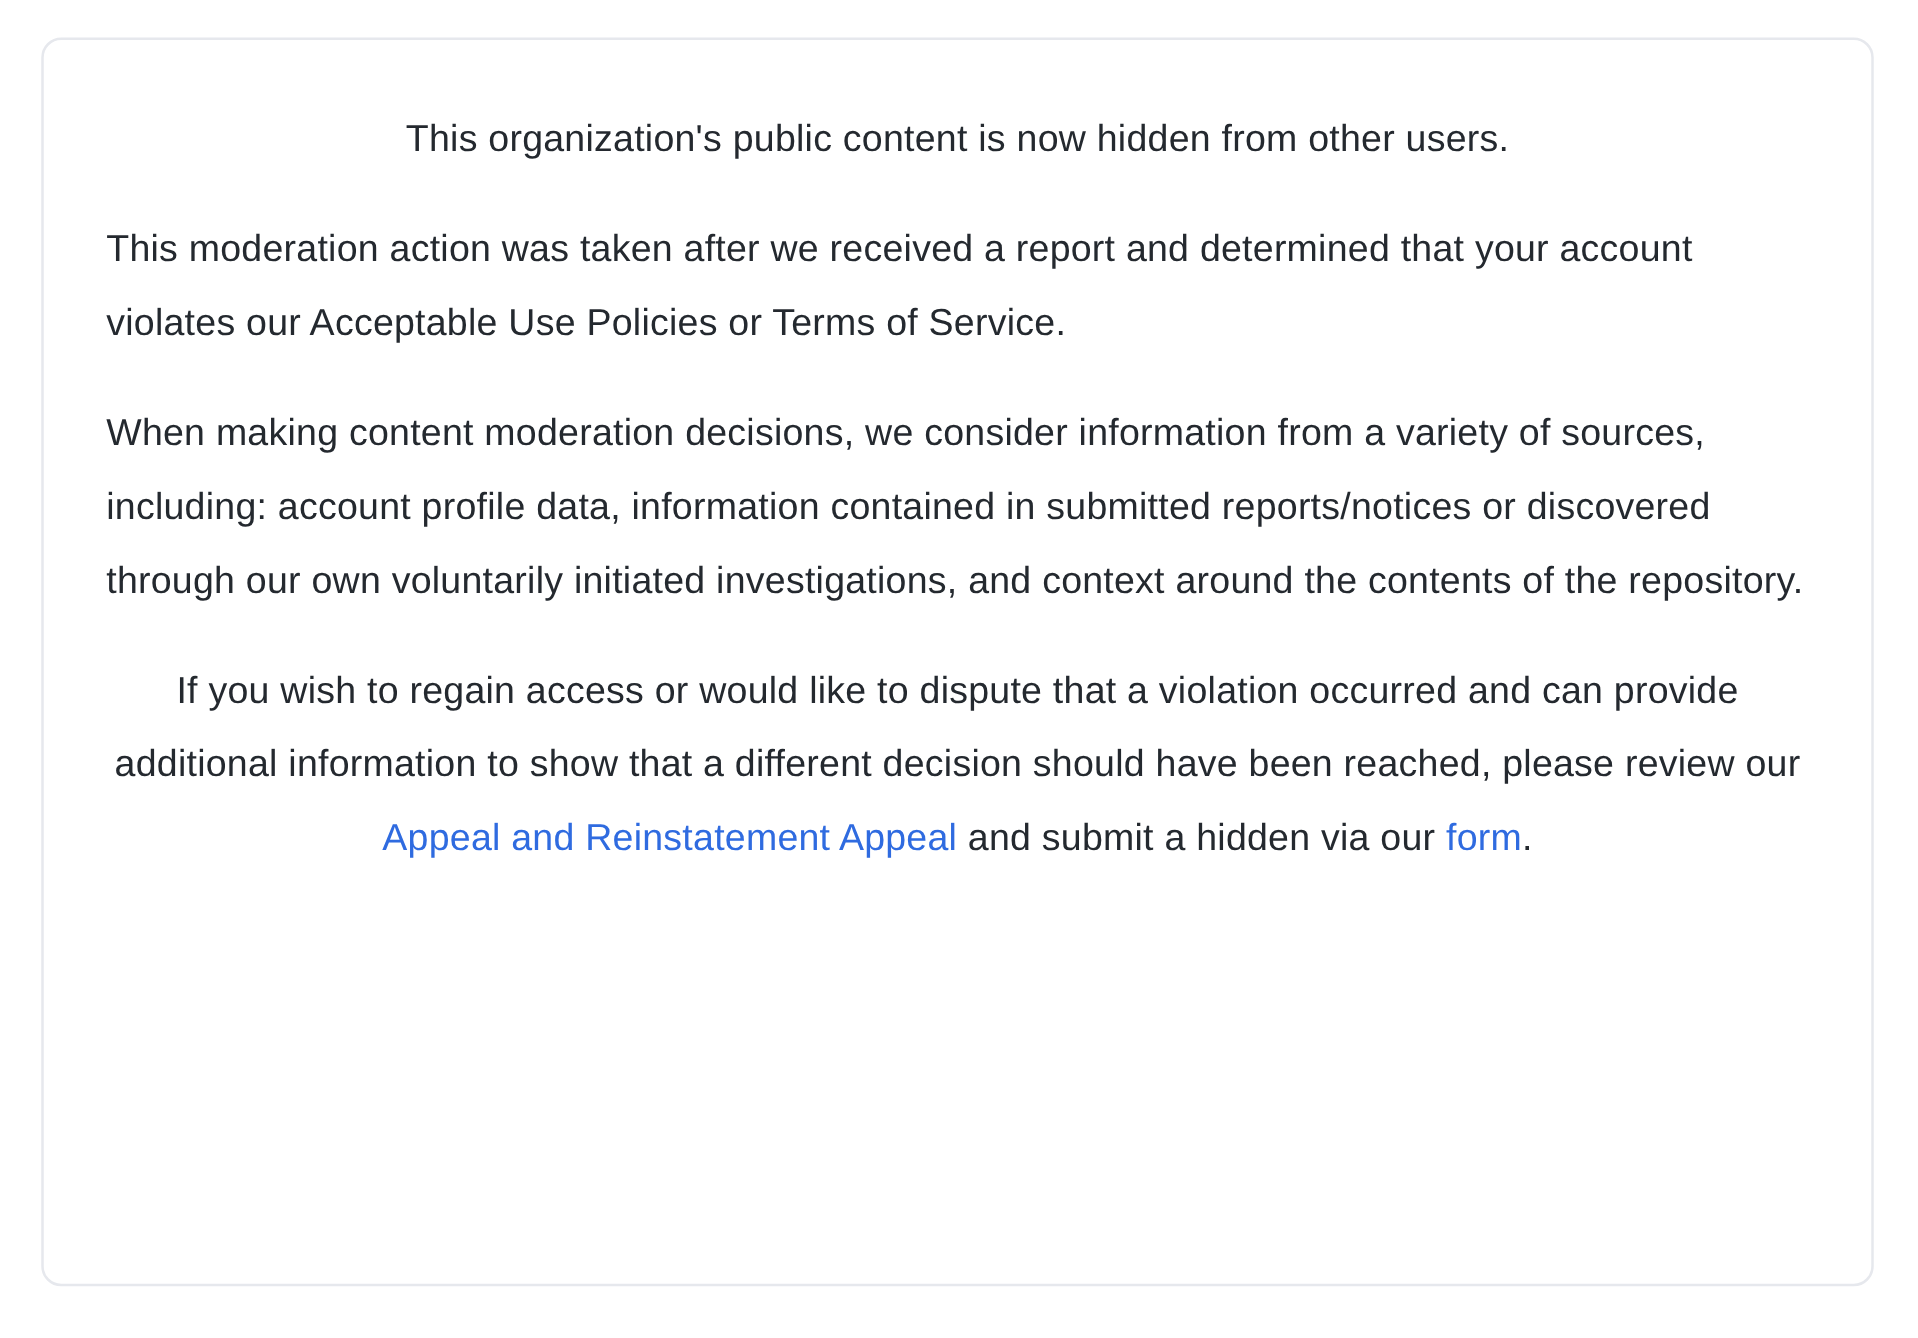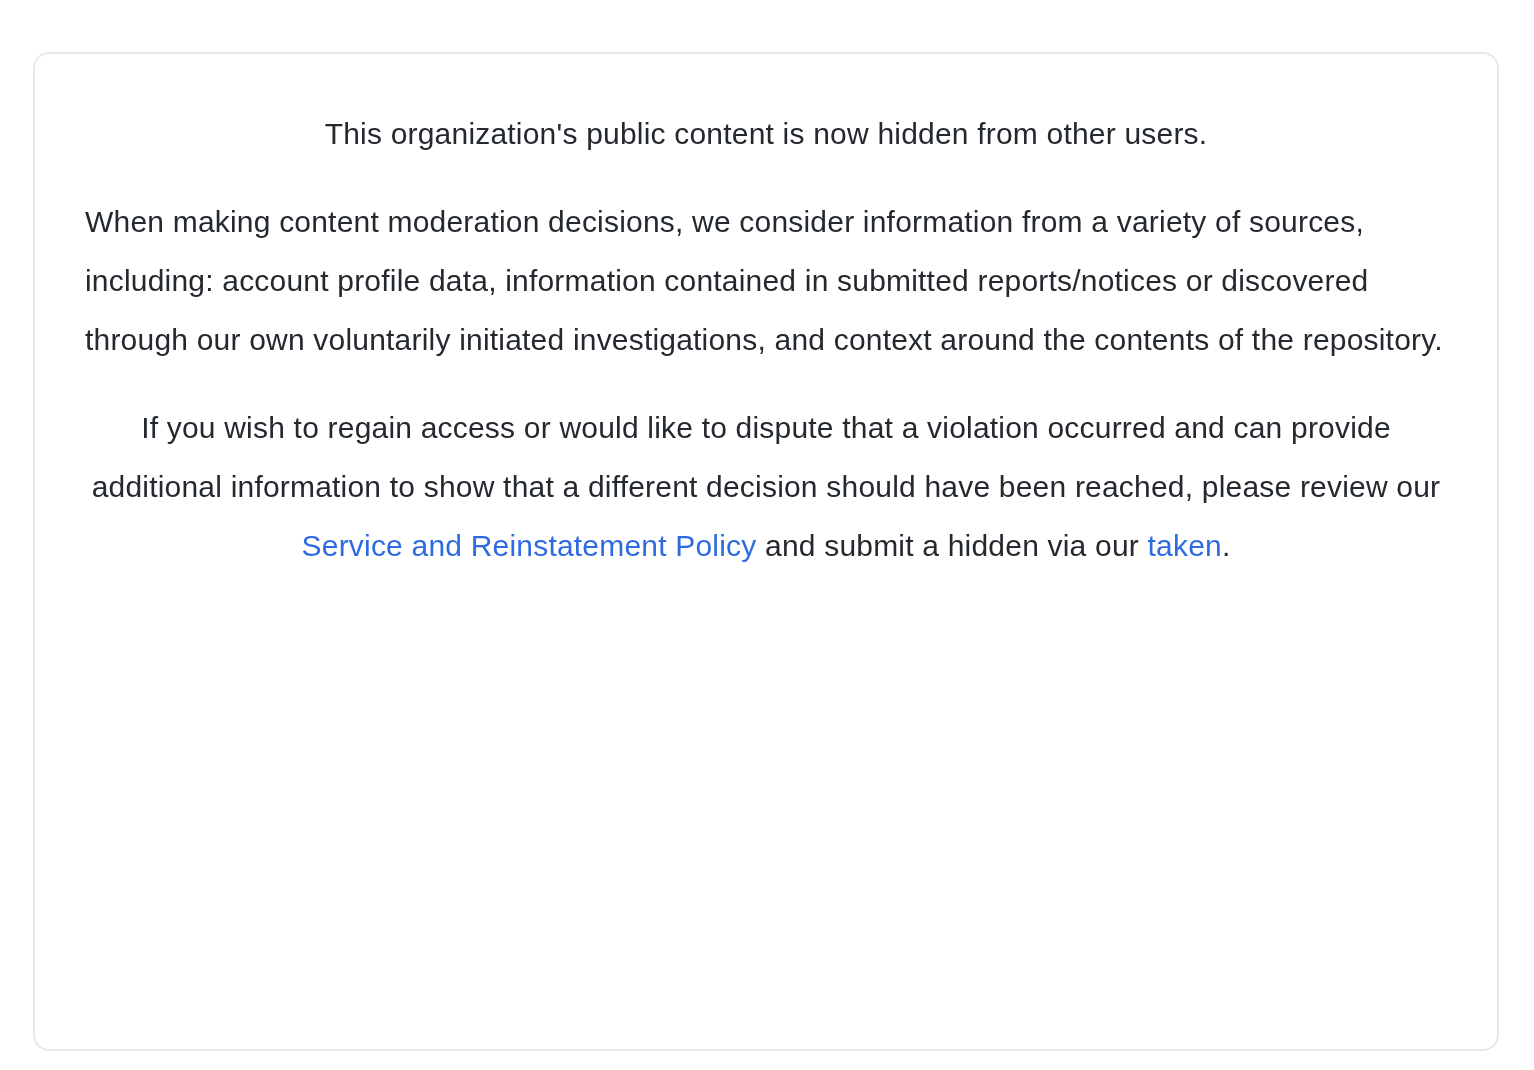--- a/index.html
+++ b/index.html
@@ -16,21 +16,21 @@
     background: var(--page-bg);
     font-family: "Liberation Sans", "DejaVu Sans", sans-serif;
   }
   .viewport {
     width: 1534px;
     height: 1070px;
     background: var(--page-bg);
     overflow: hidden;
   }
   .notice-card {
-    margin: 52px 35px 0 33px;
+    margin: 30px 35px 0 33px;
     min-height: 999px;
     background: var(--card-bg);
     border: 2px solid var(--card-border);
     border-radius: 16px;
     padding: 50px 50px 60px 50px;
   }
   .notice-card p {
     margin: 0 0 29px 0;
     font-size: 30px;
     line-height: 59px;
@@ -46,19 +46,20 @@
   }
 </style>
 </head>
 <body>
 
 <div class="viewport">
   <div class="notice-card">
 
     <p class="centered">This organization's public content is now hidden from other users.</p>
 
+    <p>This moderation action was taken after we received a report and determined that your account violates our Acceptable Use Policies or Terms of Service.</p>
 
     <p>When making content moderation decisions, we consider information from a variety of sources, including: account profile data, information contained in submitted reports/notices or discovered through our own voluntarily initiated investigations, and context around the contents of the repository.</p>
 
-    <p class="centered"><span>If you wish to regain access or would like to dispute that a violation occurred and can provide additional information to show that a different decision should have been reached, please review our </span><a class="inline-link">Service and Reinstatement Policy</a><span> and submit a hidden via our </span><a class="inline-link">taken</a><span>.</span></p>
+    <p class="centered"><span>If you wish to regain access or would like to dispute that a violation occurred and can provide additional information to show that a different decision should have been reached, please review our </span><a class="inline-link">Appeal and Reinstatement Appeal</a><span> and submit a hidden via our </span><a class="inline-link">form</a><span>.</span></p>
 
   </div>
 </div>
 
 </body></html>

